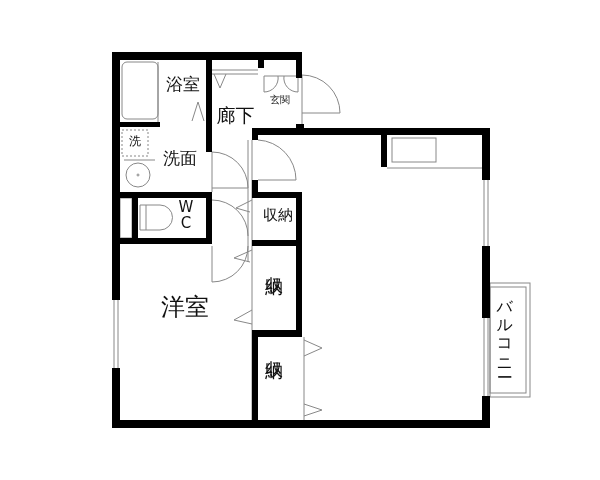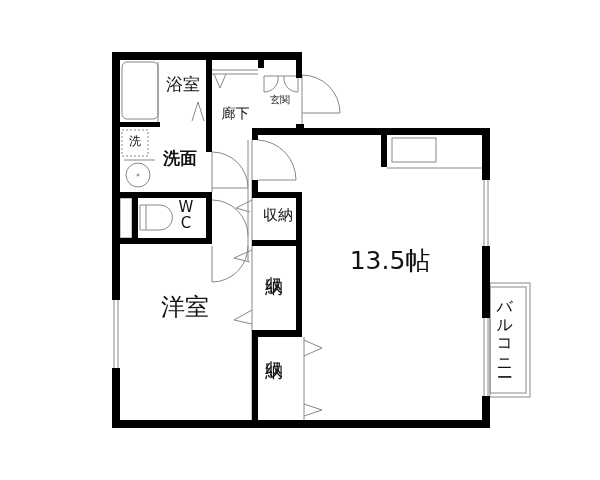--- a/index.html
+++ b/index.html
@@ -111,30 +111,29 @@
 
     <rect x="296" y="246" width="6" height="90"></rect>
     <rect x="252" y="330" width="50" height="7"></rect>
     <rect x="252" y="330" width="6" height="90"></rect>
 
     <rect x="112" y="420" width="378" height="8"></rect>
   </g>
 </svg>
 
 <div class="lbl" style="left:160px;top:76px;width:46px;font-size:17px;">浴室</div>
-<div class="lbl" style="left:213px;top:106px;width:45px;font-size:14px;">廊下</div>
+<div class="lbl" style="left:213px;top:106px;width:45px;font-size:19px;">廊下</div>
 <div class="lbl" style="left:260px;top:95px;width:40px;font-size:10px;">玄関</div>
 <div class="lbl" style="left:122px;top:135px;width:26px;font-size:12px;">洗</div>
-<div class="lbl" style="left:155px;top:150px;width:50px;font-size:17px;font-weight:bold;">洗面</div>
+<div class="lbl" style="left:155px;top:150px;width:50px;font-size:17px;">洗面</div>
 <div class="lbl" style="left:176px;top:200px;width:20px;font-size:15px;">
   <div>W</div>
   <div>C</div>
 </div>
 <div class="lbl" style="left:258px;top:208px;width:40px;font-size:15px;">収納</div>
 <div class="lbl vert" style="left:264px;top:262px;font-size:18px;">収納</div>
 <div class="lbl vert" style="left:264px;top:346px;font-size:18px;">収納</div>
 <div class="lbl" style="left:140px;top:296px;width:90px;font-size:24px;font-family:Liberation Mono, monospace;">
   <div>洋室</div>
 </div>
 <div class="lbl" style="left:330px;top:248px;width:120px;font-size:25px;">
-  <div>13.5帖</div>
 </div>
 <div class="lbl vert" style="left:496px;top:288px;font-size:16px;">バルコニー</div>
 
 </body></html>

